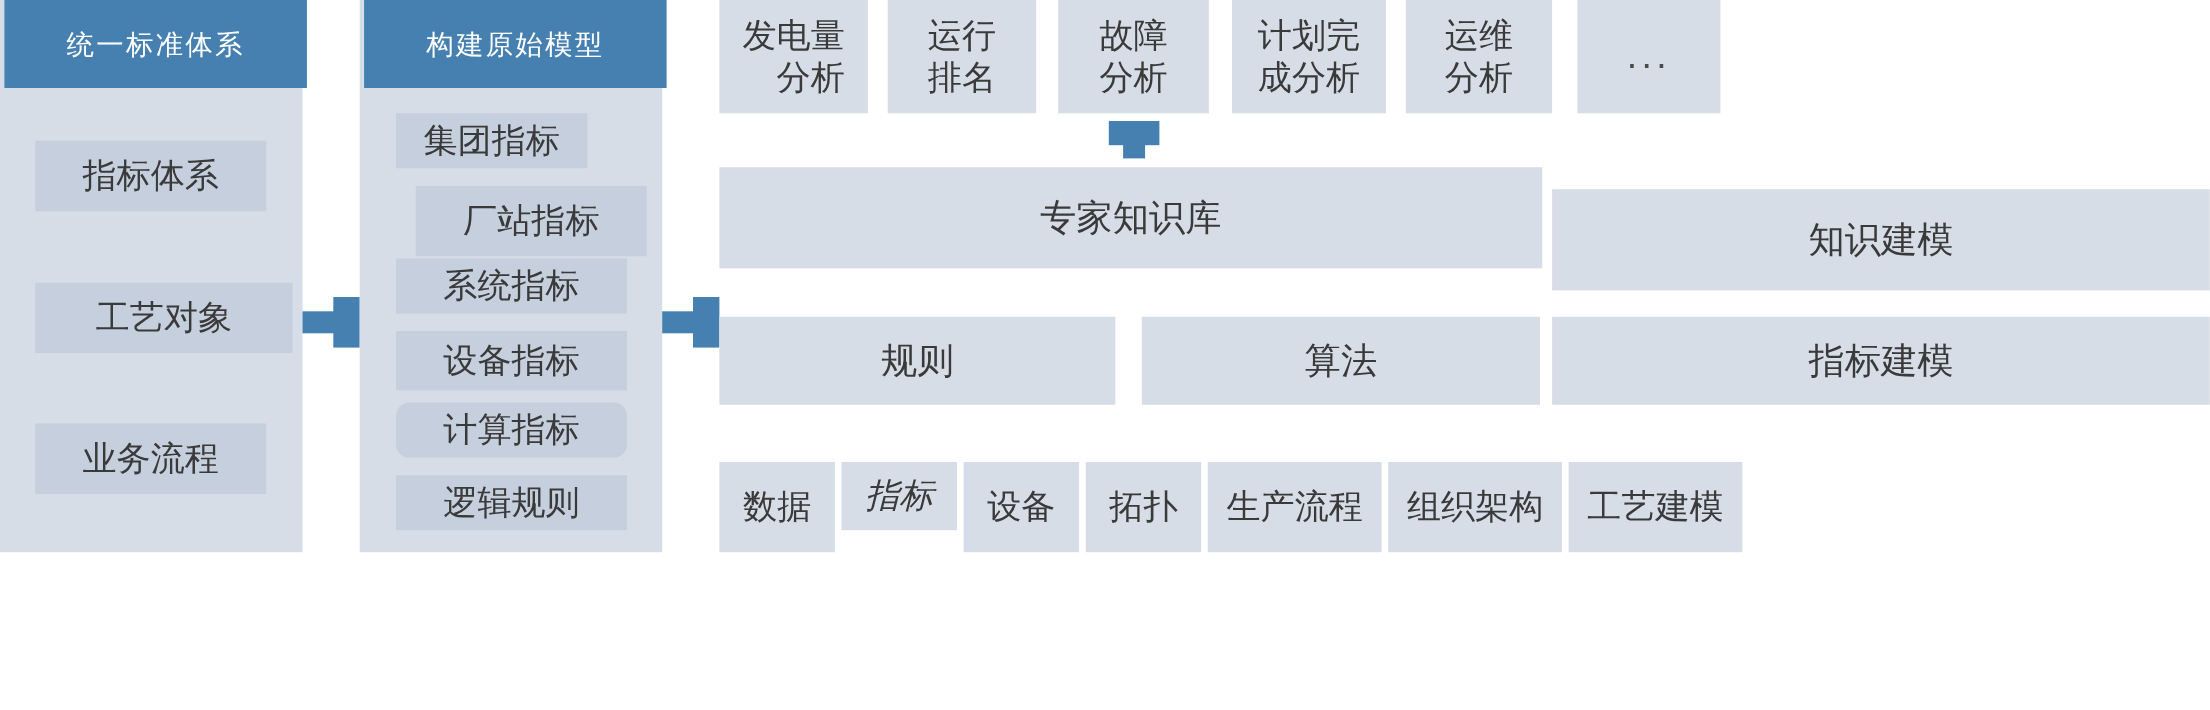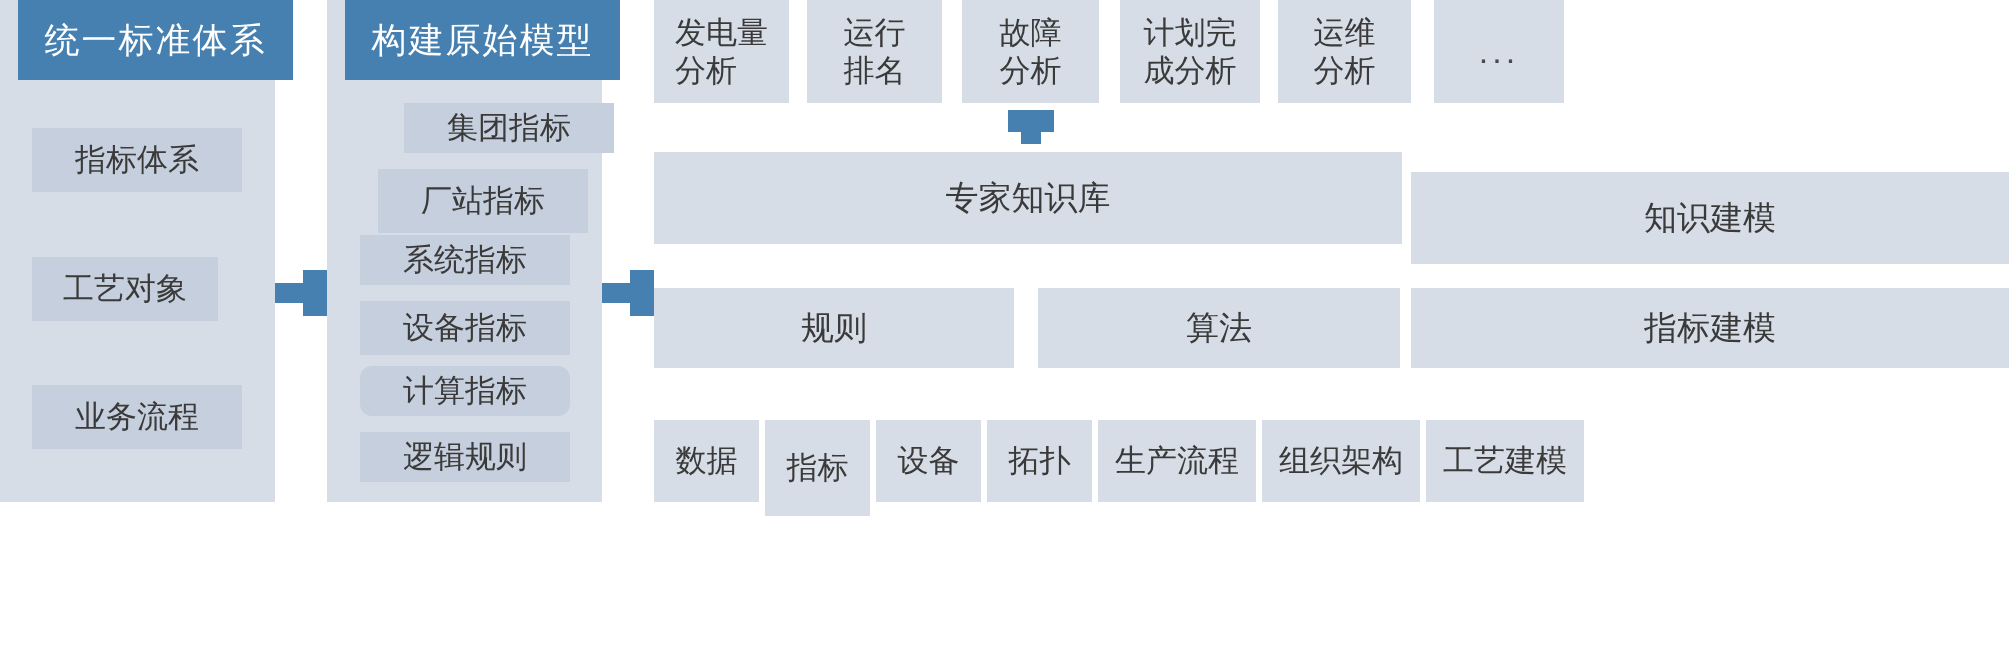--- a/index.html
+++ b/index.html
@@ -16,30 +16,30 @@
   }
 
   
   .panel{
     position:absolute;
     background:#d7dde6;
     box-sizing:border-box;
   }
   .panel-head{
     position:absolute;
-    left:18px;
+    left:4px;
     top:0;
     width:100%;
     height:80px;
     background:#4680b0;
     color:#ffffff;
     display:flex;
     align-items:center;
     justify-content:center;
-    font-size:35px;
+    font-size:25px;
     letter-spacing:2px;
     box-sizing:border-box;
   }
   .chip{
     position:absolute;
     background:#c6cfdd;
     color:#3a3a3a;
     display:flex;
     align-items:center;
     justify-content:center;
@@ -48,21 +48,21 @@
     box-sizing:border-box;
     line-height:1.18;
   }
   .box{
     position:absolute;
     background:#d7dde6;
     color:#3a3a3a;
     display:flex;
     align-items:center;
     justify-content:center;
-    text-align:left;
+    text-align:right;
     font-size:31px;
     box-sizing:border-box;
     line-height:1.2;
     white-space:pre-line;
   }
   .box.wide{font-size:33px;}
   .dots{
     font-size:34px;
     letter-spacing:4px;
     color:#4a4a4a;
@@ -113,32 +113,32 @@
   }
 </style>
 </head>
 <body>
 
 <div id="stage">
 
   <div class="panel" style="left:0px; top:0px; width:275px; height:502px;">
     <div class="panel-head">统一标准体系</div>
     <div class="chip" style="left:32px; top:128px; width:210px; height:64px;">指标体系</div>
-    <div class="chip" style="left:32px; top:257px; width:186px; height:64px;">工艺对象</div>
+    <div class="chip" style="left:32px; top:257px; width:234px; height:64px;">工艺对象</div>
     <div class="chip" style="left:32px; top:385px; width:210px; height:64px;">业务流程</div>
   </div>
 
   <div class="arrow-right" style="left:275px; top:270px;">
     <div class="shaft"></div>
     <div class="head"></div>
   </div>
 
   <div class="panel" style="left:327px; top:0px; width:275px; height:502px;">
     <div class="panel-head">构建原始模型</div>
-    <div class="chip" style="left:33px; top:103px; width:210px; height:50px;margin-left:44px;">集团指标</div>
+    <div class="chip" style="left:33px; top:103px; width:174px; height:50px;">集团指标</div>
     <div class="chip" style="left:51px; top:169px; width:210px; height:64px;">厂站指标</div>
     <div class="chip" style="left:33px; top:235px; width:210px; height:50px;">系统指标</div>
     <div class="chip" style="left:33px; top:301px; width:210px; height:54px;">设备指标</div>
     <div class="chip" style="left:33px; top:366px; width:210px; height:50px;border-radius:12px;">计算指标</div>
     <div class="chip" style="left:33px; top:432px; width:210px; height:50px;">逻辑规则</div>
   </div>
 
   <div class="arrow-right" style="left:602px; top:270px;">
     <div class="shaft"></div>
     <div class="head"></div>
@@ -162,20 +162,20 @@
   </div>
 
   <div class="box wide" style="left:654px; top:152px; width:748px; height:92px;">专家知识库</div>
   <div class="box wide" style="left:1411px; top:152px; width:598px; height:92px;margin-top:20px;">知识建模</div>
 
   <div class="box wide" style="left:654px; top:288px; width:360px; height:80px;">规则</div>
   <div class="box wide" style="left:1038px; top:288px; width:362px; height:80px;">算法</div>
   <div class="box wide" style="left:1411px; top:288px; width:598px; height:80px;">指标建模</div>
 
   <div class="box" style="left:654px; top:420px; width:105px; height:82px;">数据</div>
-  <div class="box" style="left:765px; top:420px; width:105px; height:96px;">指标</div>
+  <div class="box" style="left:765px; top:420px; width:105px; height:62px;font-style:italic;">指标</div>
   <div class="box" style="left:876px; top:420px; width:105px; height:82px;">设备</div>
   <div class="box" style="left:987px; top:420px; width:105px; height:82px;">拓扑</div>
   <div class="box" style="left:1098px; top:420px; width:158px; height:82px;">生产流程</div>
   <div class="box" style="left:1262px; top:420px; width:158px; height:82px;">组织架构</div>
   <div class="box" style="left:1426px; top:420px; width:158px; height:82px;">工艺建模</div>
 
 </div>
 
 </body></html>

